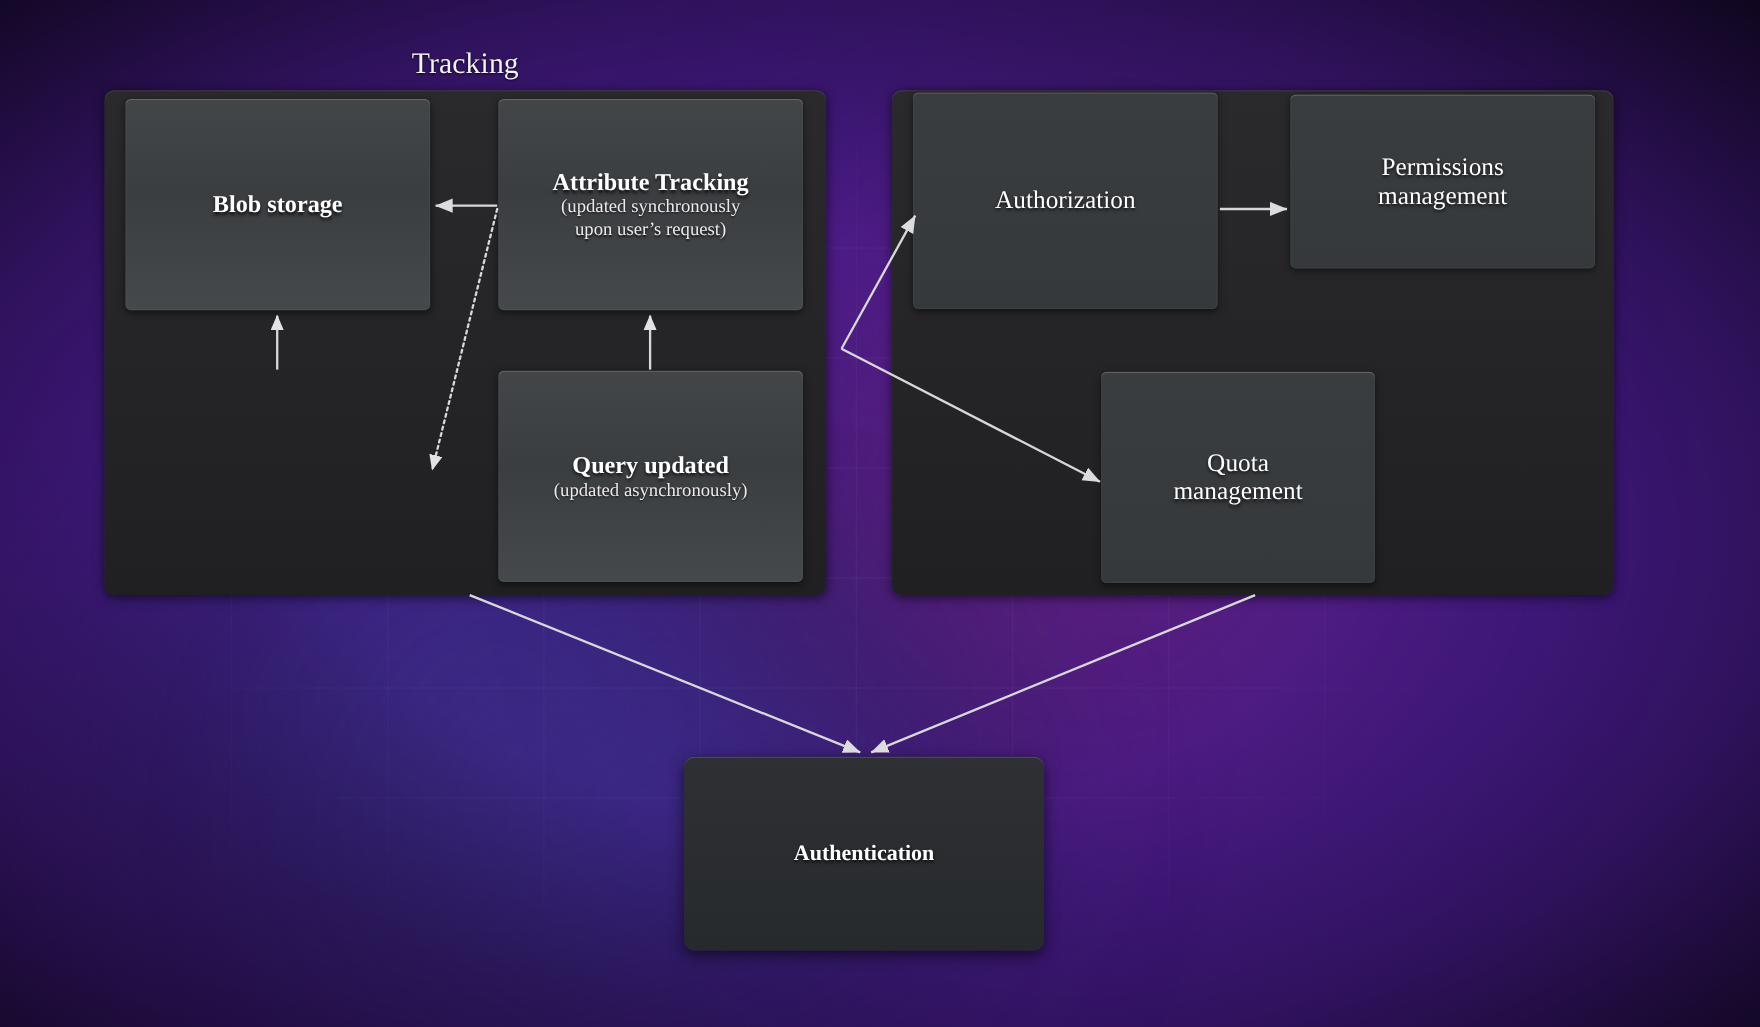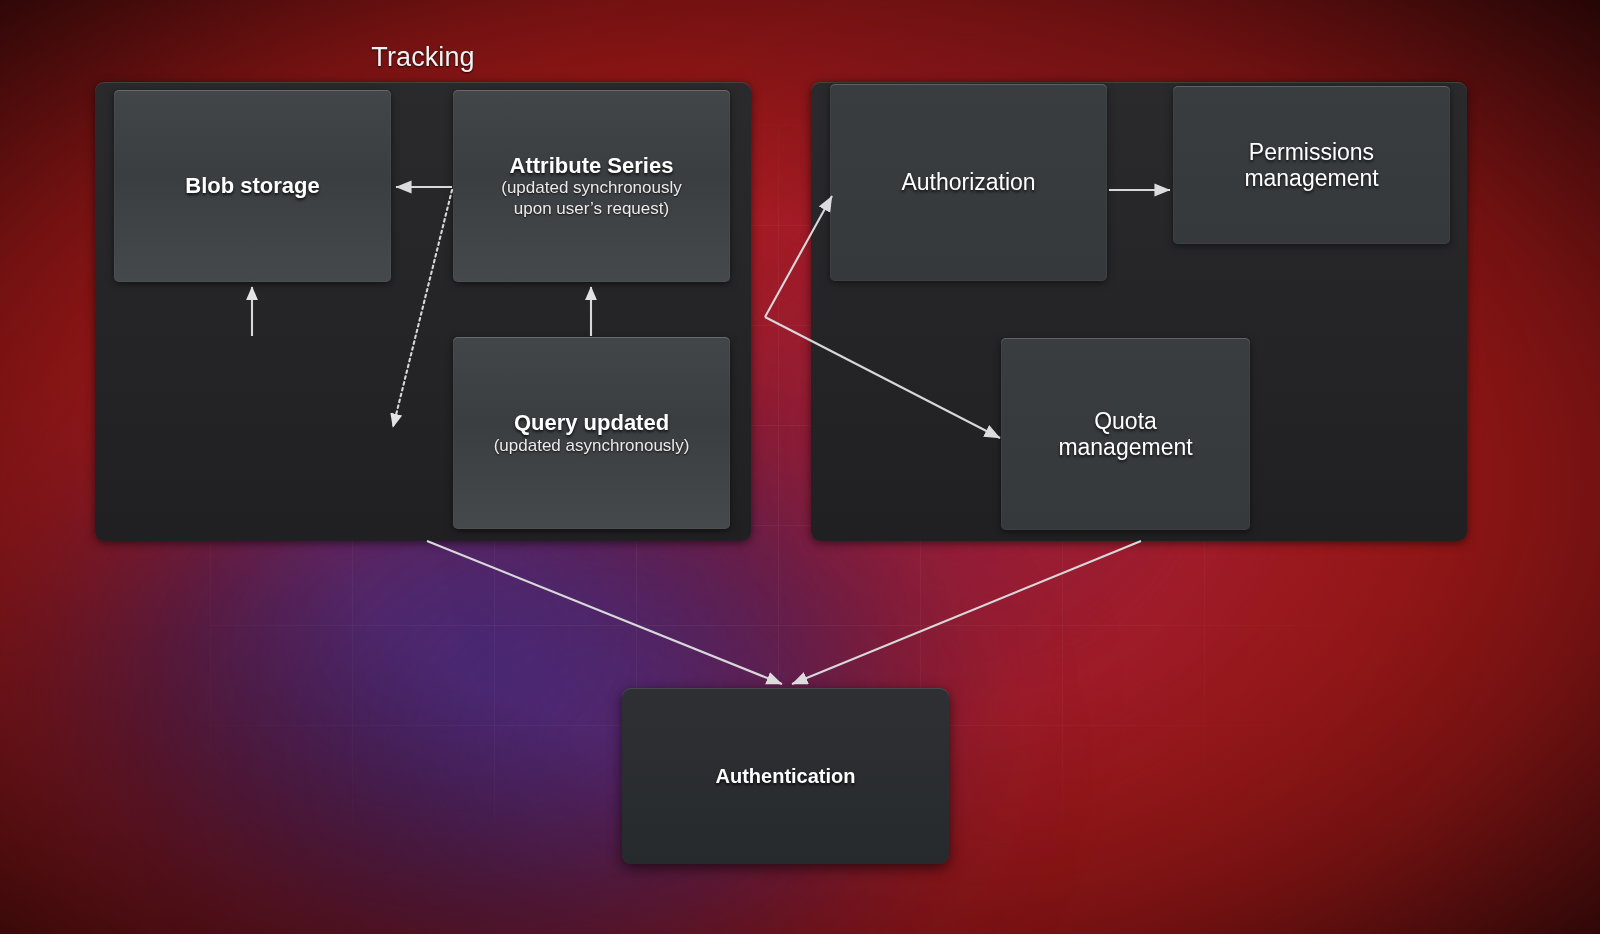--- a/index.html
+++ b/index.html
@@ -4,21 +4,21 @@
 <style>
   * { margin:0; padding:0; box-sizing:border-box; }
   html, body { background:#000; }
   body {
     width:1600px; height:934px;
     font-family:"Liberation Sans", sans-serif;
     overflow:hidden; position:relative;
   }
 
   
-  #stage { position:absolute; inset:0; background:#b91c1c; overflow:hidden; }
+  #stage { position:absolute; inset:0; background:#4c1d95; overflow:hidden;font-family:Liberation Serif, serif; }
 
   .glow { position:absolute; border-radius:50%; filter:blur(90px); }
   .glow-indigo {
     left:40px; top:390px; width:900px; height:620px;
     background:radial-gradient(ellipse at 45% 40%, rgba(62,48,140,.95) 0%, rgba(45,33,104,.62) 42%, rgba(24,18,56,.22) 70%, rgba(0,0,0,0) 100%);
   }
   .glow-magenta {
     left:600px; top:60px; width:760px; height:760px;
     background:radial-gradient(ellipse at 50% 50%, rgba(122,40,110,.50) 0%, rgba(84,26,78,.30) 45%, rgba(35,12,34,.12) 72%, rgba(0,0,0,0) 100%);
   }
@@ -97,21 +97,21 @@
   <div class="group-title" style="left:95px;top:42px;width:656px;">Tracking</div>
 
   <div class="node" style="left:114px;top:90px;width:277px;height:192px;">
     <div>
       <div class="t1">Blob storage</div>
     </div>
   </div>
 
   <div class="node" style="left:453px;top:90px;width:277px;height:192px;">
     <div>
-      <div class="t1">Attribute Series</div>
+      <div class="t1">Attribute Tracking</div>
       <div class="t2">(updated synchronously<br>upon user’s request)</div>
     </div>
   </div>
 
 
   <div class="node" style="left:453px;top:337px;width:277px;height:192px;">
     <div>
       <div class="t1">Query updated</div>
       <div class="t2">(updated asynchronously)</div>
     </div>

